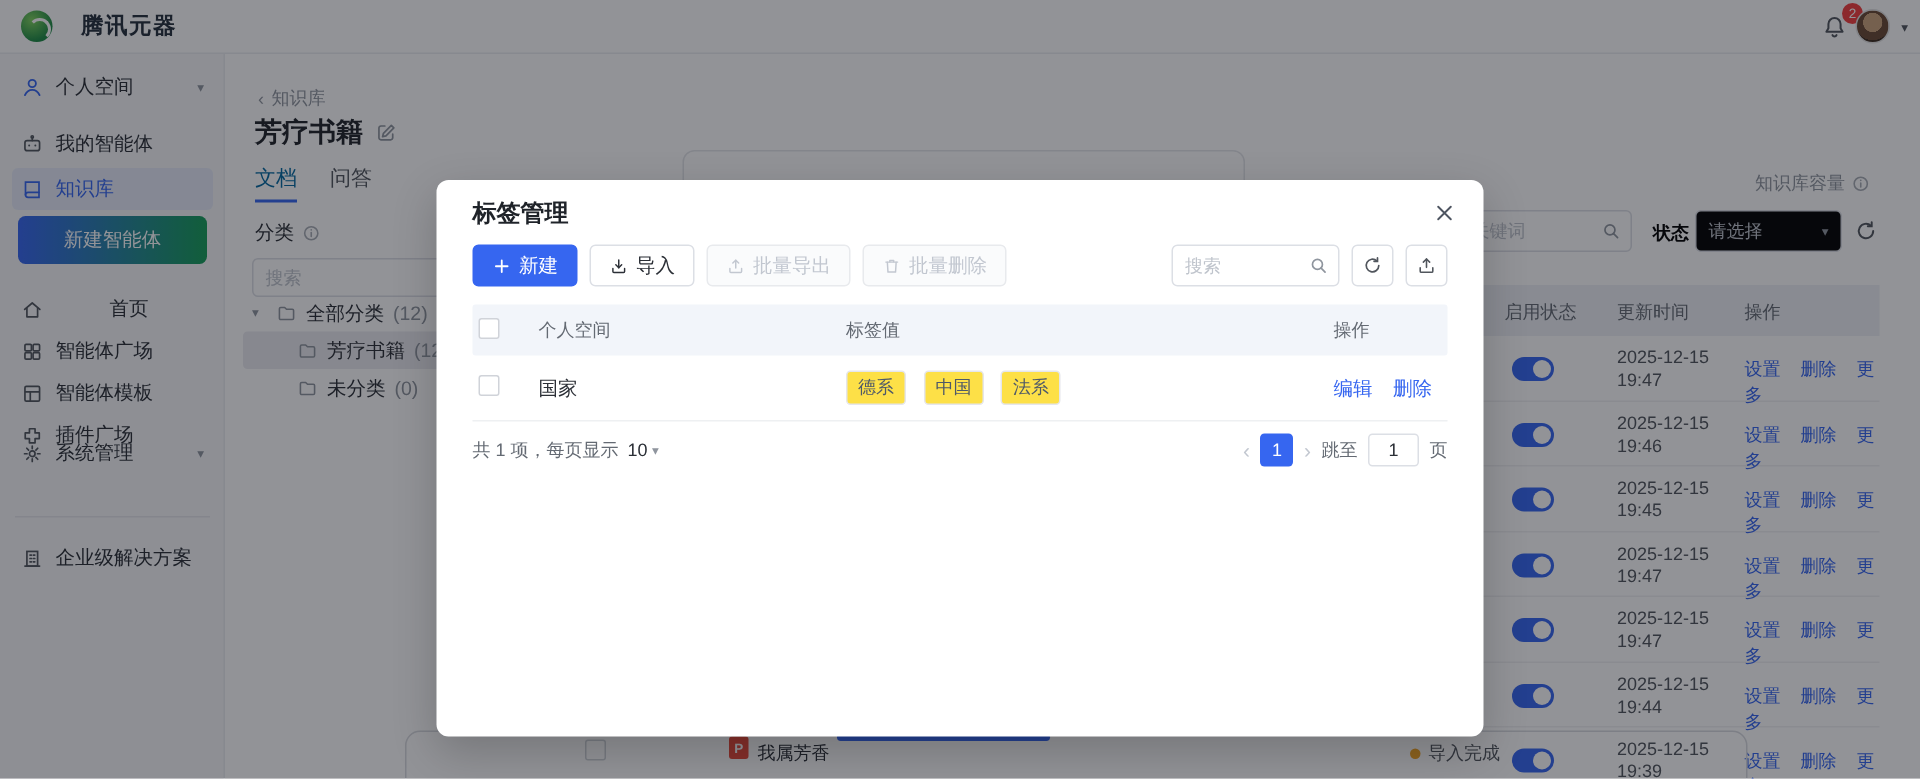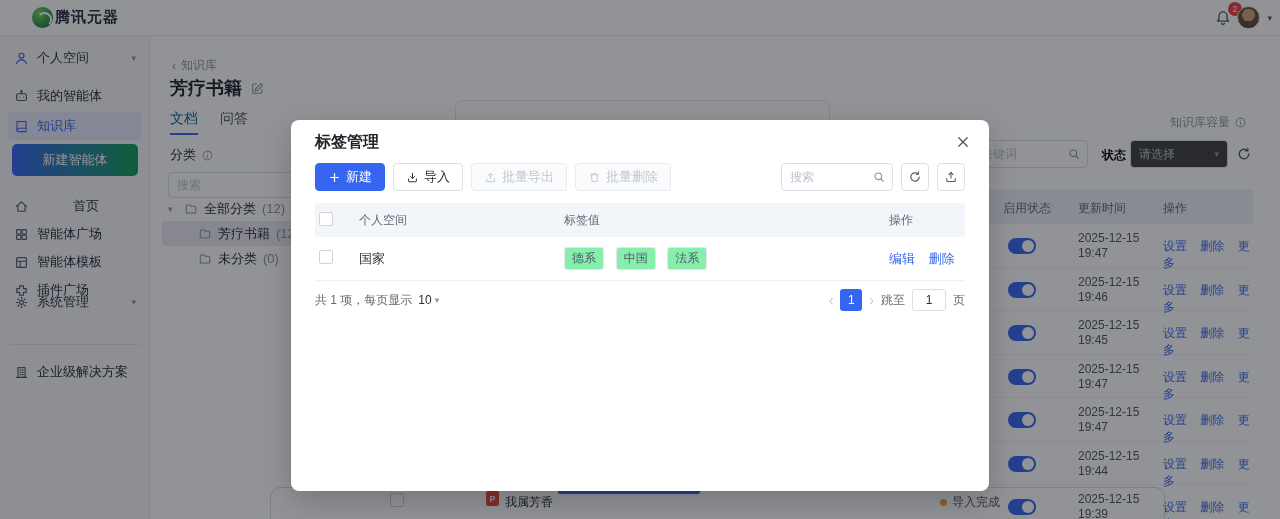--- a/index.html
+++ b/index.html
@@ -3,21 +3,21 @@
 <meta charset="utf-8">
 <style>
   * { margin:0; padding:0; box-sizing:border-box; }
   html,body { width:1280px; height:519px; }
   body { position:relative; overflow:hidden; background:#fff;
          font-family:"Liberation Sans","DejaVu Sans",sans-serif; color:#2b2f36; }
 
   
   .topbar { position:absolute; left:0; top:0; width:1280px; height:36px; background:#fff;
             border-bottom:1px solid #ebedf0; z-index:1; }
-  .logo { position:absolute; left:32px; top:7px; display:flex; align-items:center; gap:2px; }
+  .logo { position:absolute; left:14px; top:7px; display:flex; align-items:center; gap:19px; }
   .logo-mark { width:21px; height:21px; border-radius:50%;
                background:radial-gradient(circle at 34% 30%, #7fd35e, #1d8a44 70%); position:relative; }
   .logo-mark::after { content:""; position:absolute; left:5px; top:5px; width:11px; height:11px;
                border:2px solid #fff; border-radius:50%; border-left-color:transparent; border-bottom-color:transparent; }
   .logo-text { font-size:15px; font-weight:bold; color:#26303c; letter-spacing:1px; }
   .bell-wrap { position:absolute; right:48px; top:9px; width:18px; height:18px; color:#51565d; }
   .badge { position:absolute; right:38px; top:2px; min-width:14px; height:14px; border-radius:8px;
            background:#f53f3f; color:#fff; font-size:9px; display:flex; align-items:center; justify-content:center;
            padding:0 3px; }
   .avatar { position:absolute; right:20px; top:6px; width:23px; height:23px; border-radius:50%;
@@ -51,21 +51,21 @@
   .tab.active { color:#0369a1; border-bottom:2px solid #3666f0; }
   .capacity { position:absolute; right:33px; top:78px; font-size:12px; color:#8f959e;
               display:flex; align-items:center; gap:4px; }
   .cat-label { position:absolute; left:20px; top:110px; font-size:13px; color:#2b2f36;
                display:flex; align-items:center; gap:5px; }
   .cat-label .ic, .capacity .ic { width:13px; height:13px; color:#a8adb5; }
 
   .kw-input { position:absolute; left:786px; top:104px; width:152px; height:28px; }
   .status-lb { position:absolute; left:952px; top:111px; font-size:12px; color:#000000;font-weight:bold; }
   .status-sel { position:absolute; left:980px; top:104px; width:98px; height:28px; border:1px solid #dcdfe5;
-                border-radius:4px; background:#404040; display:flex; align-items:center; justify-content:space-between;
+                border-radius:4px; background:#000000; display:flex; align-items:center; justify-content:space-between;
                 padding:0 8px; font-size:12px; color:#bfc4cc; }
   .refresh2 { position:absolute; left:1086px; top:110px; width:16px; height:16px; color:#51565d; }
 
   .inp { width:100%; height:100%; border:1px solid #dcdfe5; border-radius:4px; background:#fff;
          font-size:12px; padding:0 24px 0 8px; color:#2b2f36; font-family:inherit; }
   .inp::placeholder { color:#bfc4cc; }
   .inp-ic { position:absolute; right:7px; top:7px; width:14px; height:14px; color:#8f959e; }
 
   .cat-search { position:absolute; left:18px; top:136px; width:176px; height:26px; }
   .tree { position:absolute; left:12px; top:160px; width:196px; font-size:13px; }
@@ -119,21 +119,21 @@
   .m-spacer { flex:1; }
   .m-search { position:relative; width:112px; height:28px; }
   .icon-btn { width:28px; height:28px; border:1px solid #dcdfe5; border-radius:4px; background:#fff;
               display:flex; align-items:center; justify-content:center; color:#51565d; }
   .icon-btn .ic { width:14px; height:14px; }
 
   .m-grid { display:grid; grid-template-columns:40px 205px 325px 80px; align-items:center; }
   .m-thead { margin-top:12px; height:34px; background:#f2f5fa; font-size:12px; color:#646a73; border-radius:2px; }
   .m-row { height:44px; border-bottom:1px solid #eef0f2; font-size:13px; color:#2b2f36; }
   .m-grid > div { padding-left:4px; }
-  .tagpill { display:inline-block; padding:2px 7px; background:#86efac; border:1px solid #e5e6eb;
+  .tagpill { display:inline-block; padding:2px 7px; background:#fde047; border:1px solid #e5e6eb;
              border-radius:3px; font-size:12px; color:#4e5969; margin-right:8px; }
   .m-row a { color:#3666f0; text-decoration:none; margin-right:10px; font-size:13px; }
 
   .m-footer { margin-top:8px; display:flex; align-items:center; font-size:12px; color:#646a73; }
   .psize { color:#2b2f36; margin-left:6px; }
   .fcaret { font-size:9px; color:#8f959e; margin-left:3px; }
   .pager { margin-left:auto; display:flex; align-items:center; gap:7px; }
   .pg-arrow { color:#c2c7d0; font-size:14px; }
   .pg-cur { width:22px; height:22px; background:#3666f0; color:#fff; border-radius:3px; display:flex;
             align-items:center; justify-content:center; font-size:12px; }

